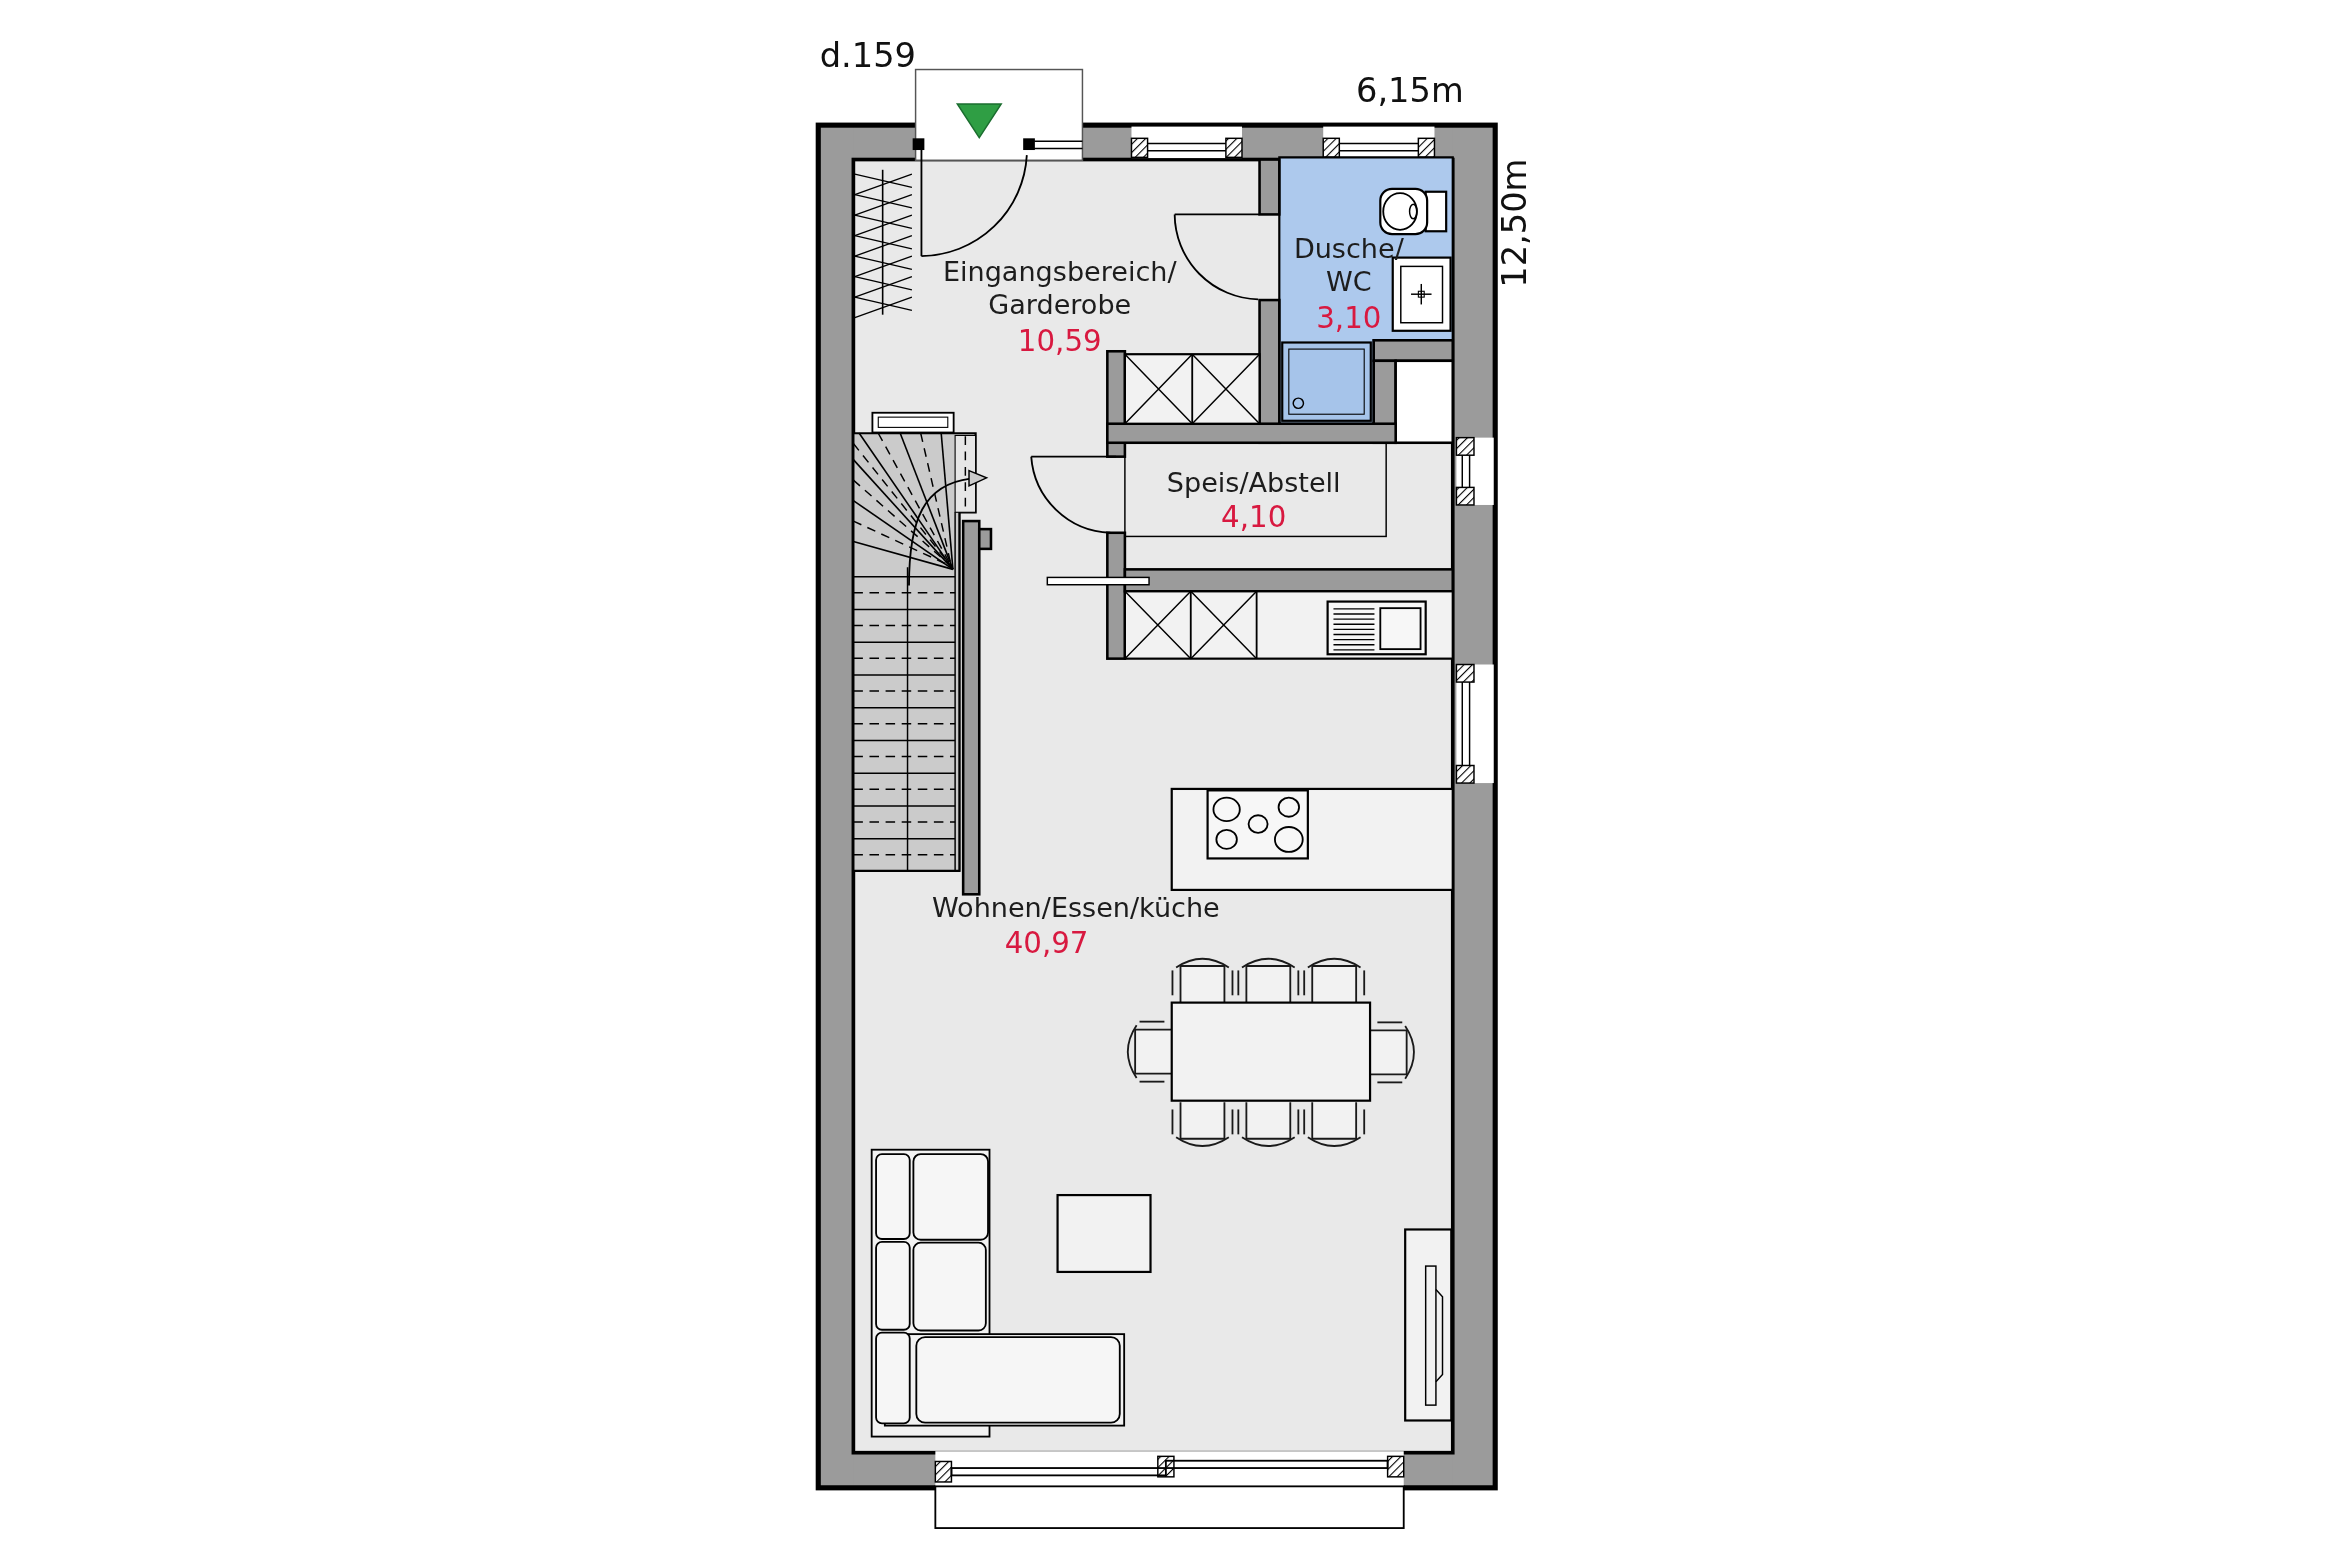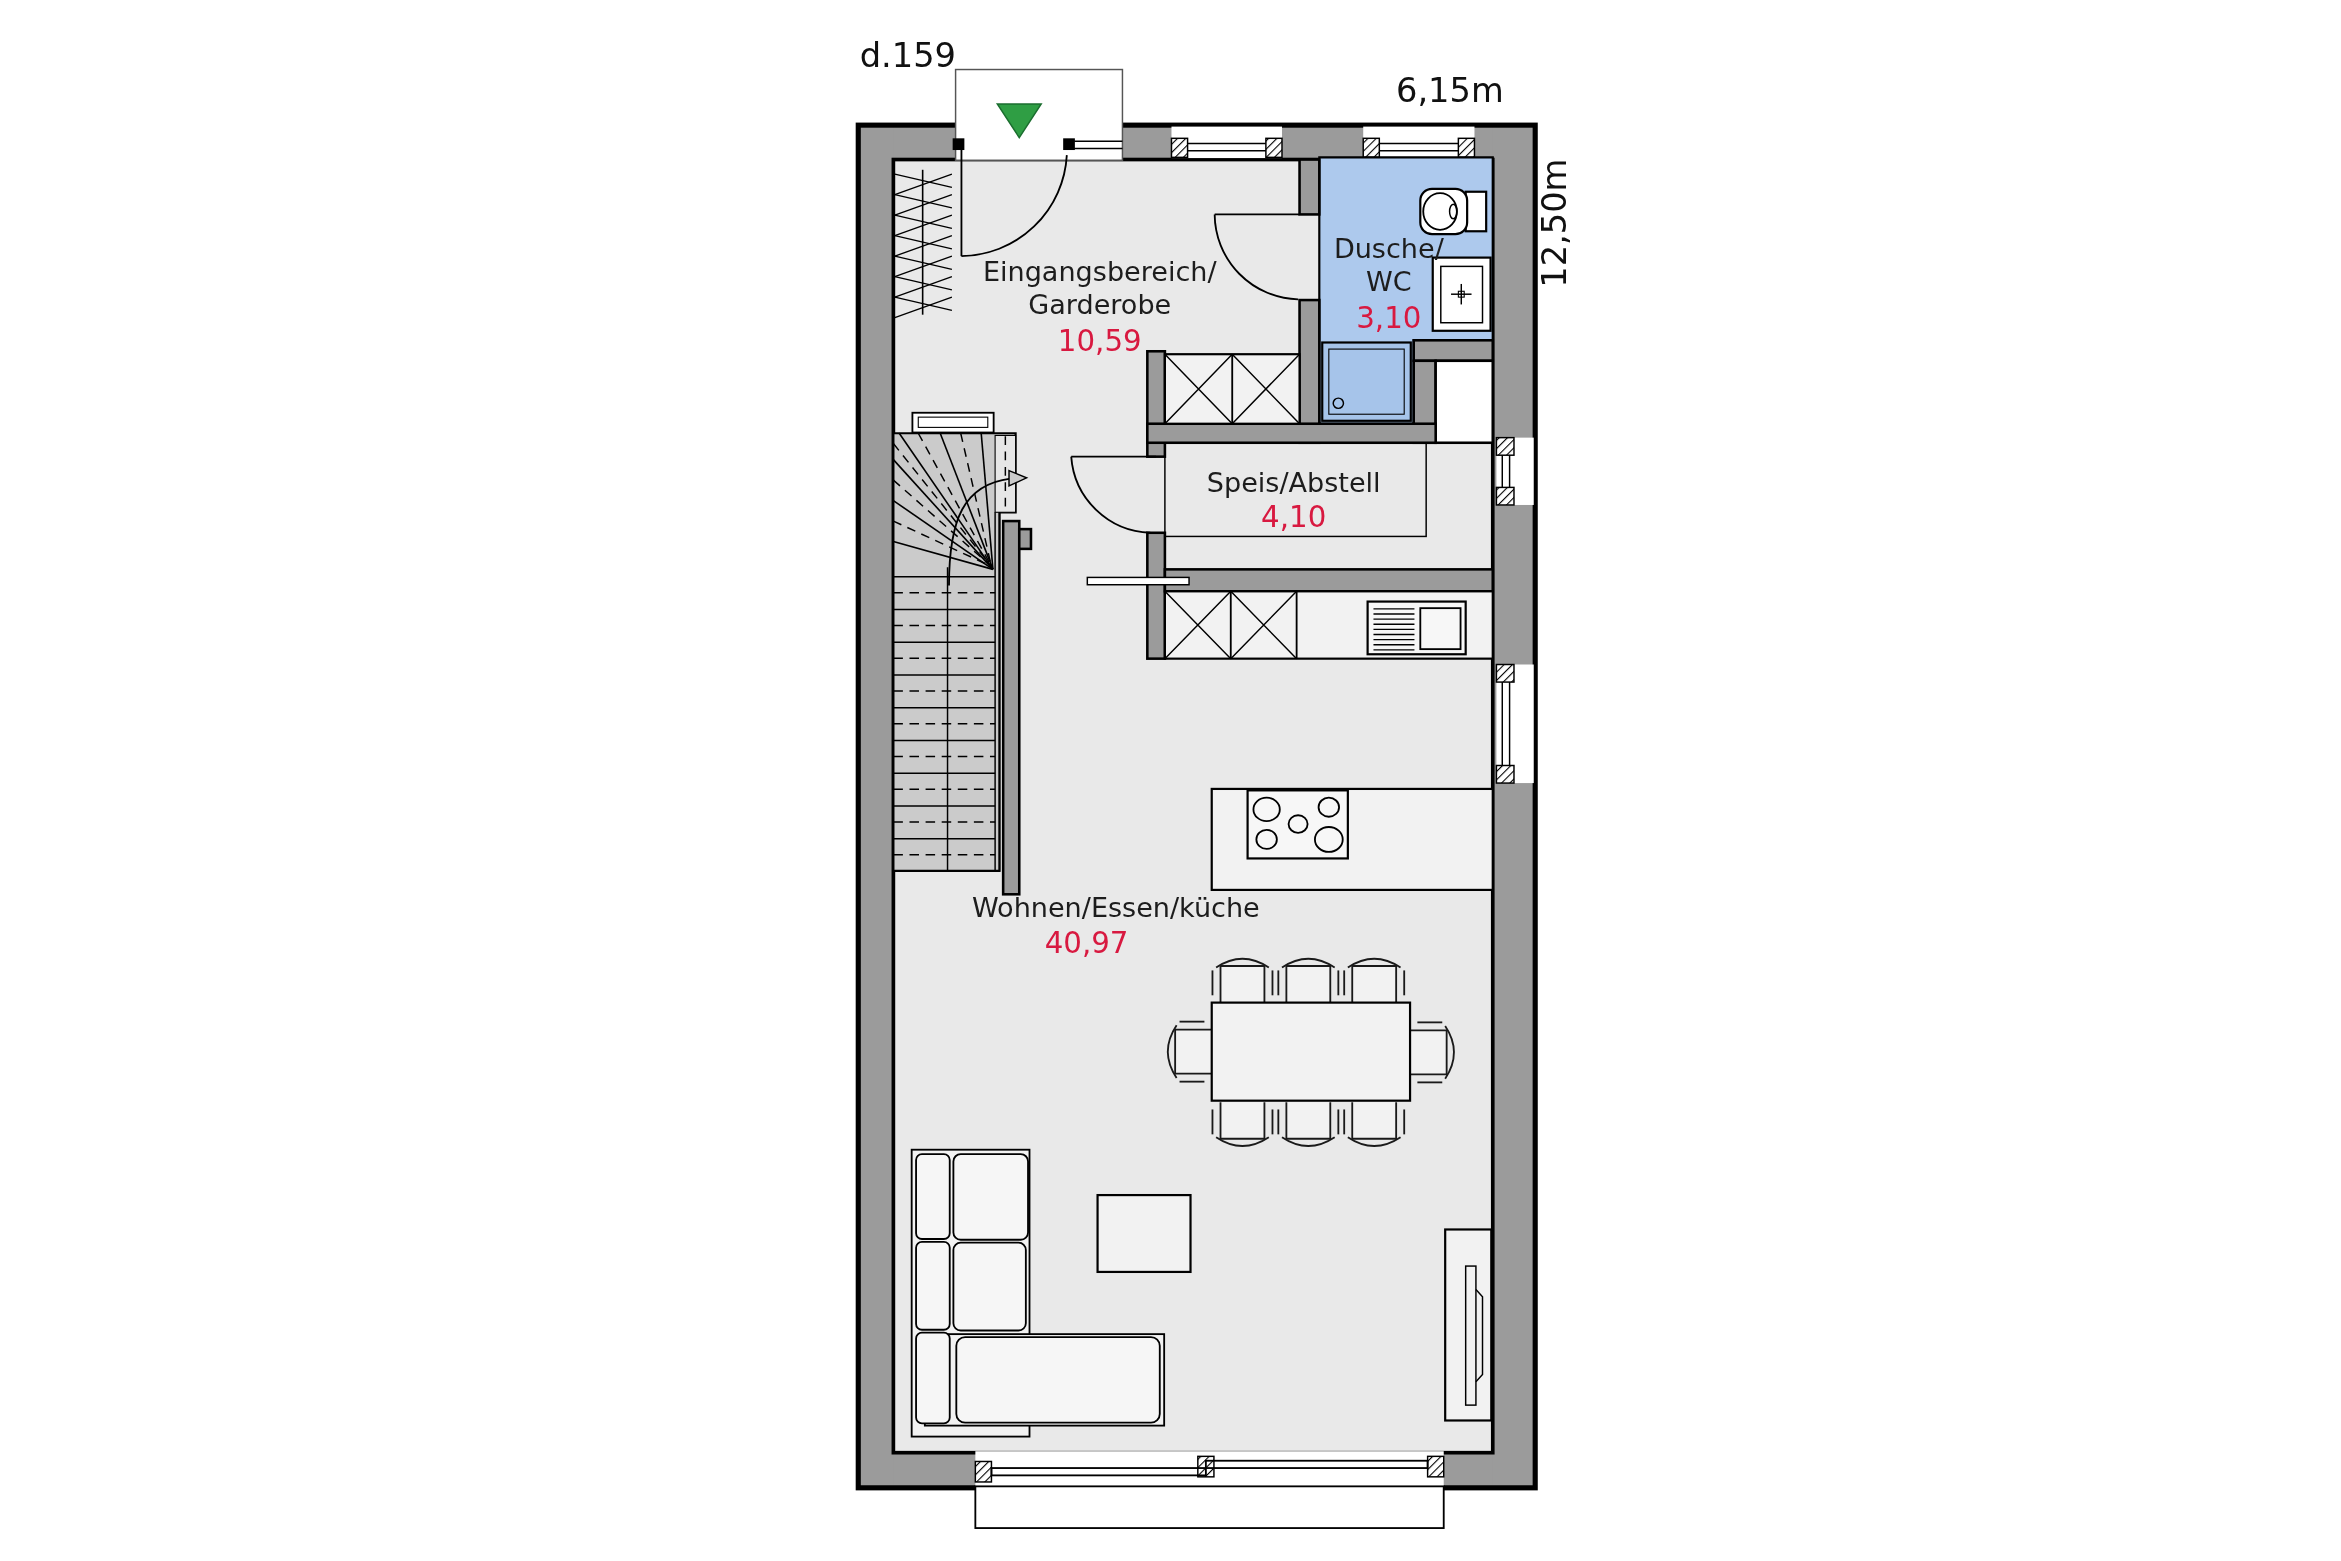--- a/index.html
+++ b/index.html
@@ -1,16 +1,16 @@
 <!DOCTYPE html>
 <html style="font-size:11.7px"><head>
 <meta charset="utf-8">
 <style>
   html,body{margin:0;padding:0;background:#ffffff;}
-  .page{position:relative;width:1996px;height:1561px;background:#ffffff;overflow:hidden;margin-left:40px;}
+  .page{position:relative;width:1996px;height:1561px;background:#ffffff;overflow:hidden;}
   svg{display:block;}
   text{font-family:"DejaVu Sans","Liberation Sans",sans-serif;}
   .room-name{font-size:37px;fill:#1d1d1d;}
   .room-area{font-size:40px;fill:#d81940;}
   .dim{font-size:46px;fill:#111;}
   .title{font-size:46px;fill:#111;}
   .wall{fill:#9b9b9b;}
   .thinline{stroke:#000;stroke-width:2;fill:none;}
 </style>
 </head>

